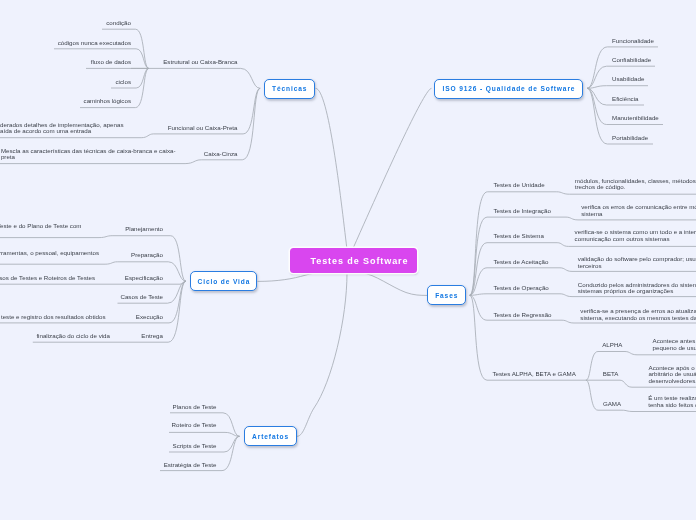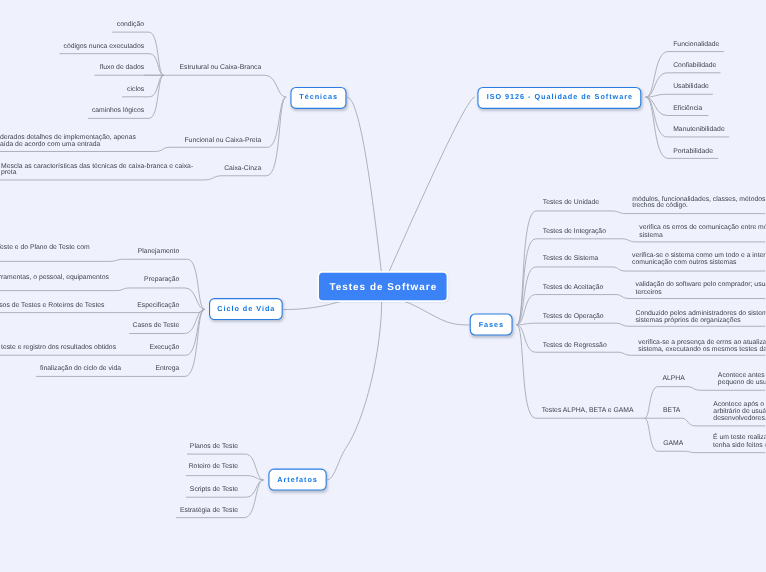--- a/index.html
+++ b/index.html
@@ -1,24 +1,24 @@
 <!DOCTYPE html>
 <html><head>
 <meta charset="utf-8">
 <title>Testes de Software - Mapa Mental</title>
 <style>
   html,body{margin:0;padding:0;}
   body{width:696px;height:520px;background:#eff2fd;overflow:hidden;
        font-family:"Liberation Sans",sans-serif;}
   #map{position:relative;width:696px;height:520px;background:#eff2fd;}
   svg.links{position:absolute;left:0;top:0;width:696px;height:520px;}
-  .root-node{position:absolute;background:#3b82f6;border-radius:3.5px;color:#fff;
+  .root-node{position:absolute;background:#d946ef;border-radius:3.5px;color:#fff;
     box-shadow:0 0 0 1.6px #fdfdfe, 0.5px 1.5px 2px rgba(80,90,110,.22);
     font-weight:bold;display:flex;align-items:center;justify-content:center;
-    font-size:9px;letter-spacing:.92px;text-indent:.92px;white-space:nowrap;}
+    font-size:9px;letter-spacing:.92px;text-indent:.92px;white-space:nowrap;padding-left:11px;}
   .main-node{position:absolute;box-sizing:border-box;background:#fff;
     border:1.5px solid #2a7de1;border-radius:5px;color:#1277e2;font-weight:bold;
     display:flex;align-items:center;justify-content:center;font-size:6.6px;
     letter-spacing:.88px;text-indent:.88px;white-space:nowrap;
     box-shadow:1px 1.5px 2.2px rgba(80,90,110,.30);}
   .lbl{position:absolute;font-size:6.2px;color:#3a3f48;white-space:pre;
        line-height:6.55px;}
   .lbl.r{text-align:right;transform:translate(-100%,-50%);}
   .lbl.l{text-align:left;transform:translate(0,-50%);}
 </style>

